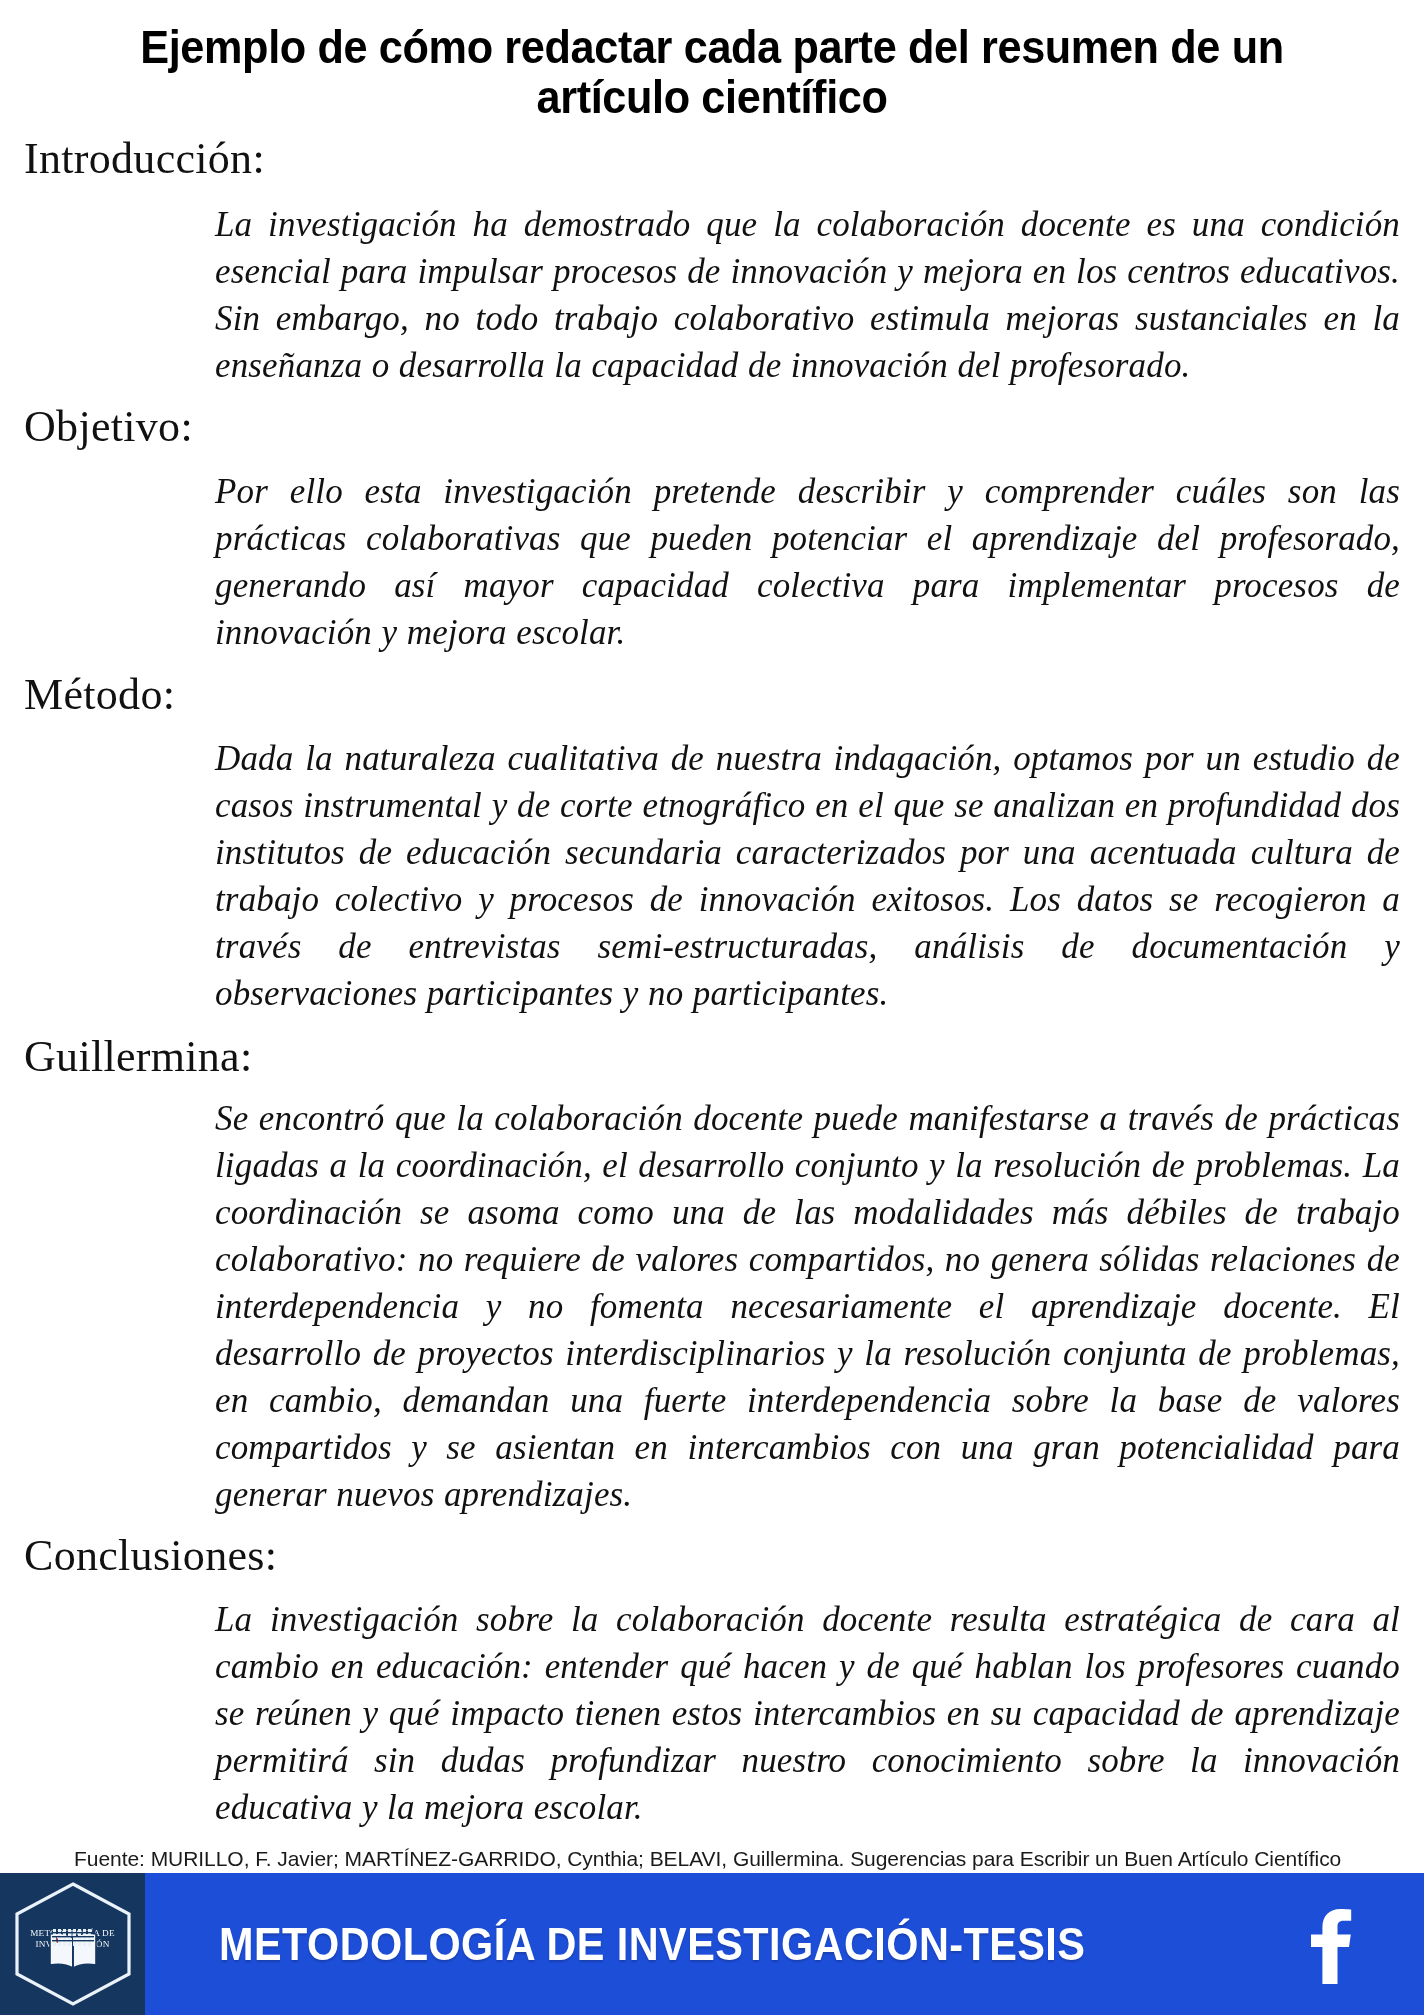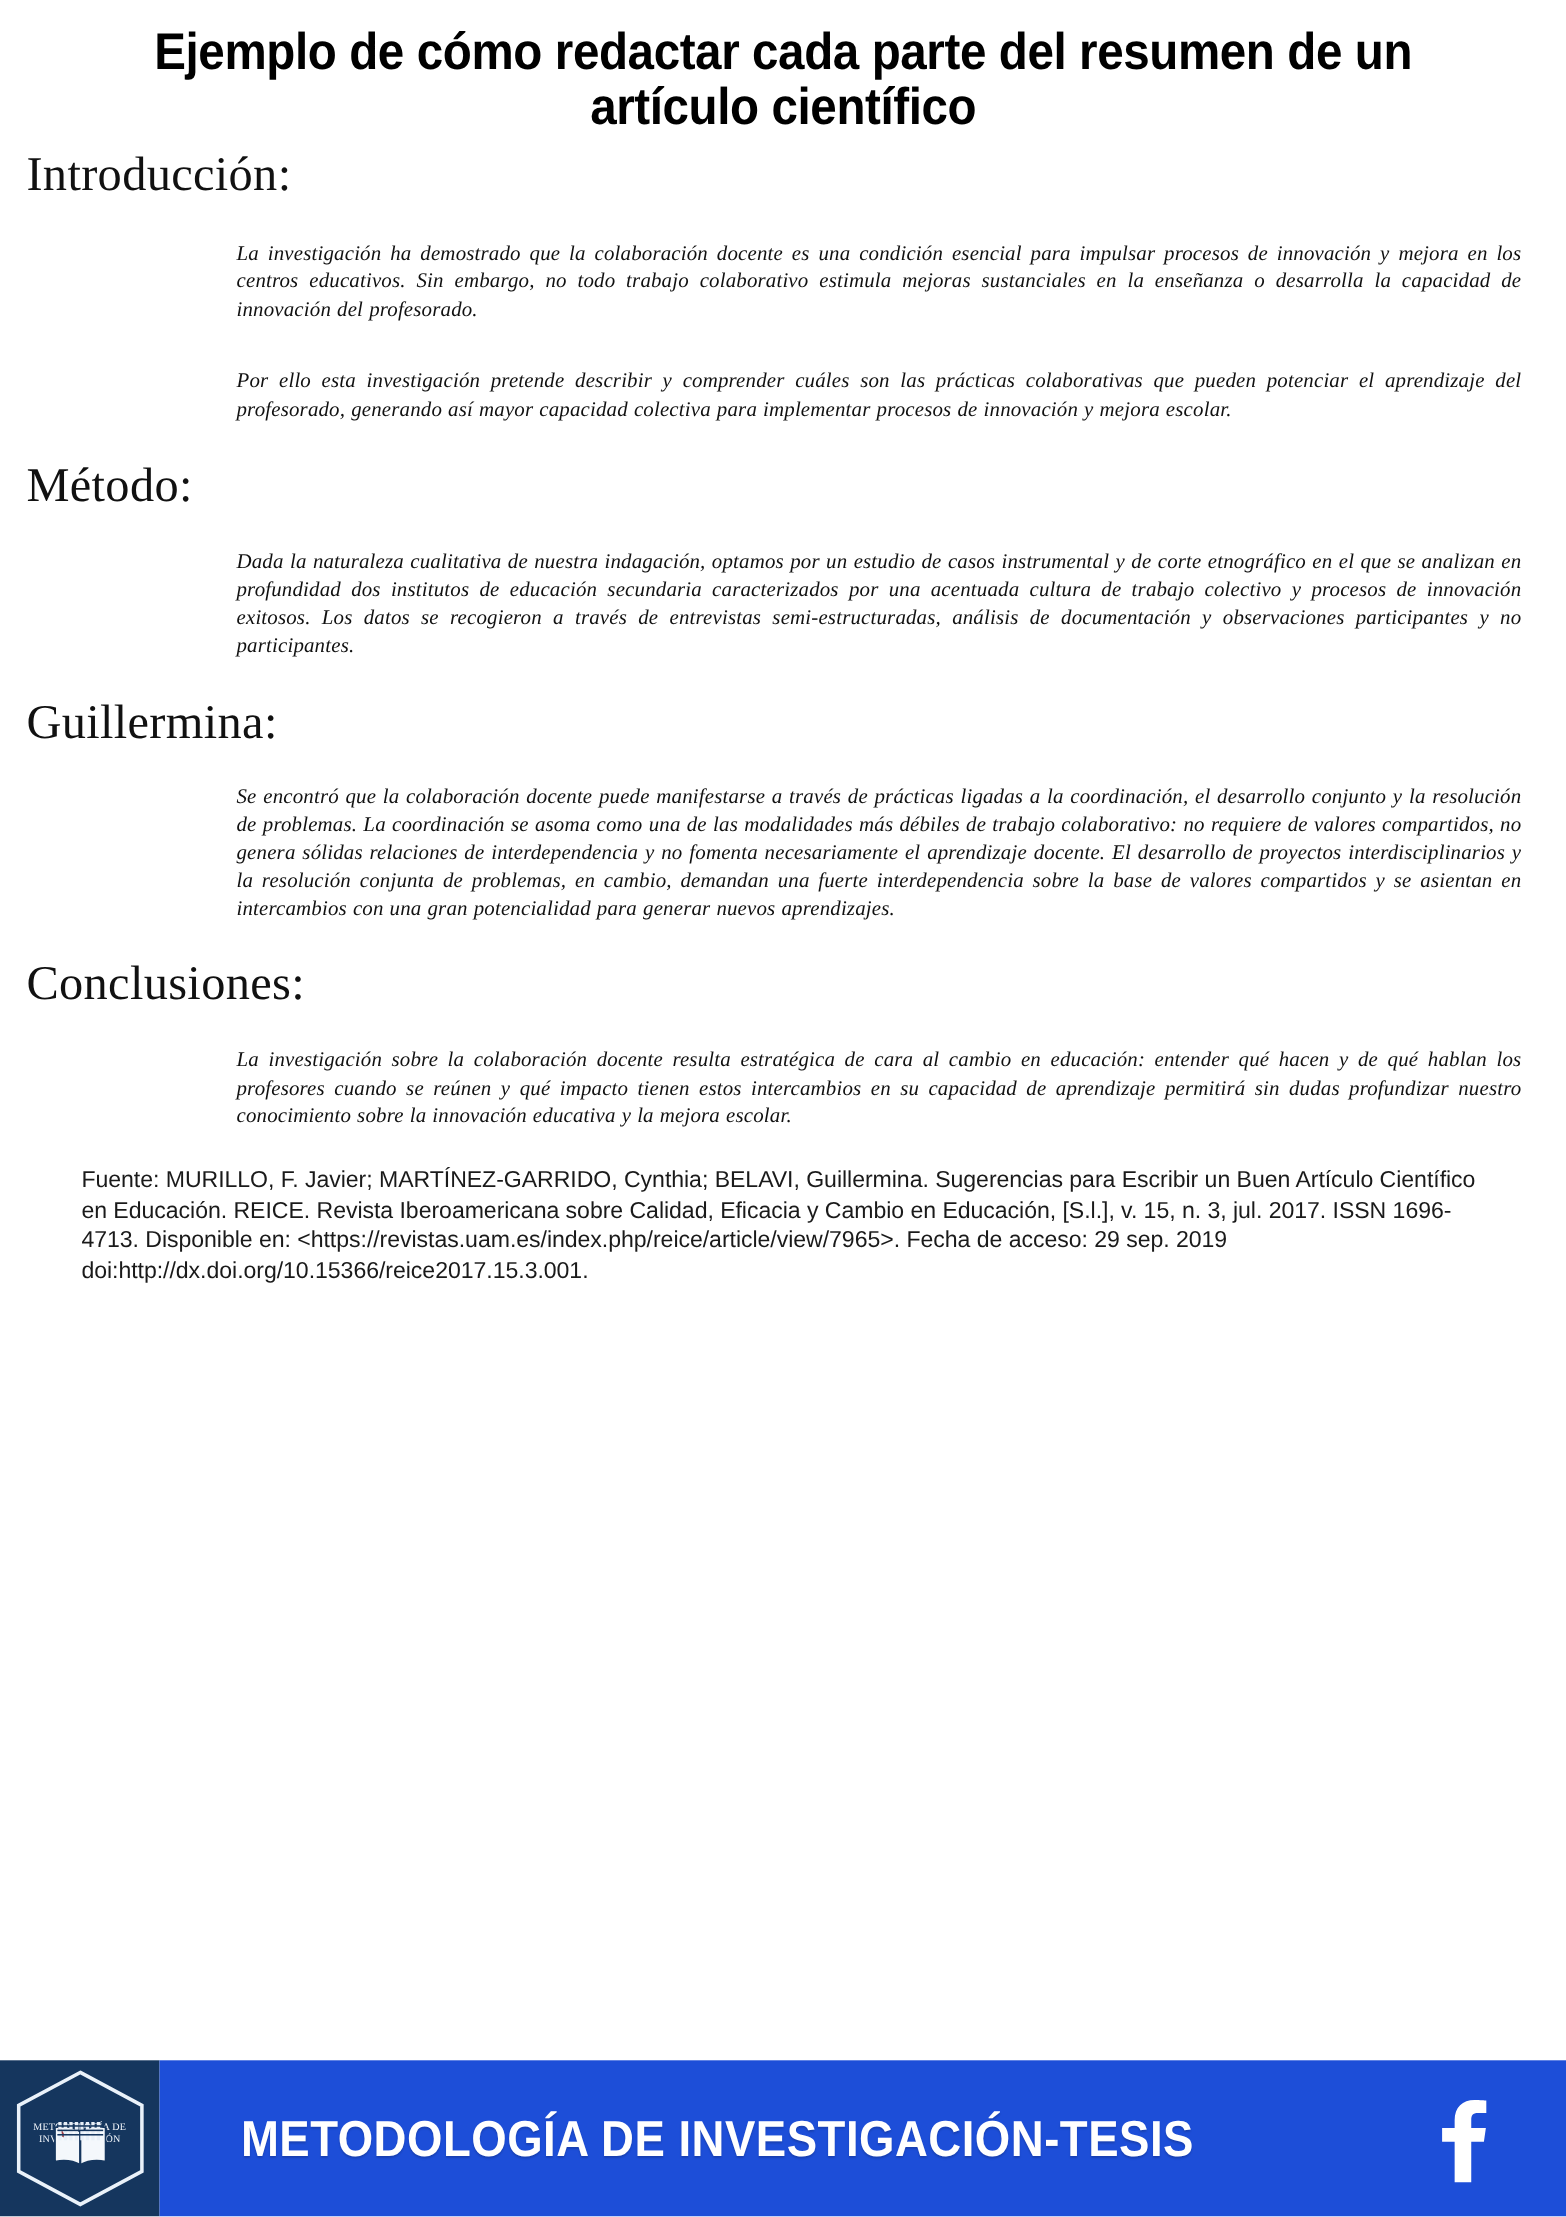--- a/index.html
+++ b/index.html
@@ -49,26 +49,26 @@
     line-height: 1.0;
     color: #111111;
     margin: 0;
     padding: 9px 0 0 2px;
     letter-spacing: 0.3px;
   }
 
   .section-text {
     font-family: "Liberation Serif", "DejaVu Serif", serif;
     font-style: italic;
-    font-size: 19px;
+    font-size: 35px;
     line-height: 1.345;
     text-align: justify;
     text-justify: inter-word;
     color: #111111;
-    margin: 17px;
+    margin: 0;
     padding: 18px 2px 8px 0;
     margin-left: 193px;
     letter-spacing: 0.15px;
     word-spacing: 0.6px;
   }
 
   .s-introduccion .section-text { padding-top: 20px; padding-bottom: 4px; }
   .s-objetivo    .section-text { padding-top: 19px; padding-bottom: 4px; }
   .s-metodo      .section-text { padding-top: 18px; padding-bottom: 4px; }
   .s-resultados  .section-text { padding-top: 16px; padding-bottom: 4px; }
@@ -208,20 +208,21 @@
 <h1 class="page-title">Ejemplo de cómo redactar cada parte del resumen de un artículo científico</h1>
 
 <div class="doc-body">
 
   <div class="section s-introduccion">
     <div class="section-label">Introducción:</div>
     <p class="section-text">La investigación ha demostrado que la colaboración docente es una condición esencial para impulsar procesos de innovación y mejora en los centros educativos. Sin embargo, no todo trabajo colaborativo estimula mejoras sustanciales en la enseñanza o desarrolla la capacidad de innovación del profesorado.</p>
   </div>
 
   <div class="section s-objetivo">
+    <div class="section-label">Objetivo:</div>
     <p class="section-text">Por ello esta investigación pretende describir y comprender cuáles son las prácticas colaborativas que pueden potenciar el aprendizaje del profesorado, generando así mayor capacidad colectiva para implementar procesos de innovación y mejora escolar.</p>
   </div>
 
   <div class="section s-metodo">
     <div class="section-label">Método:</div>
     <p class="section-text">Dada la naturaleza cualitativa de nuestra indagación, optamos por un estudio de casos instrumental y de corte etnográfico en el que se analizan en profundidad dos institutos de educación secundaria caracterizados por una acentuada cultura de trabajo colectivo y procesos de innovación exitosos. Los datos se recogieron a través de entrevistas semi-estructuradas, análisis de documentación y observaciones participantes y no participantes.</p>
   </div>
 
   <div class="section s-resultados">
     <div class="section-label">Guillermina:</div>

